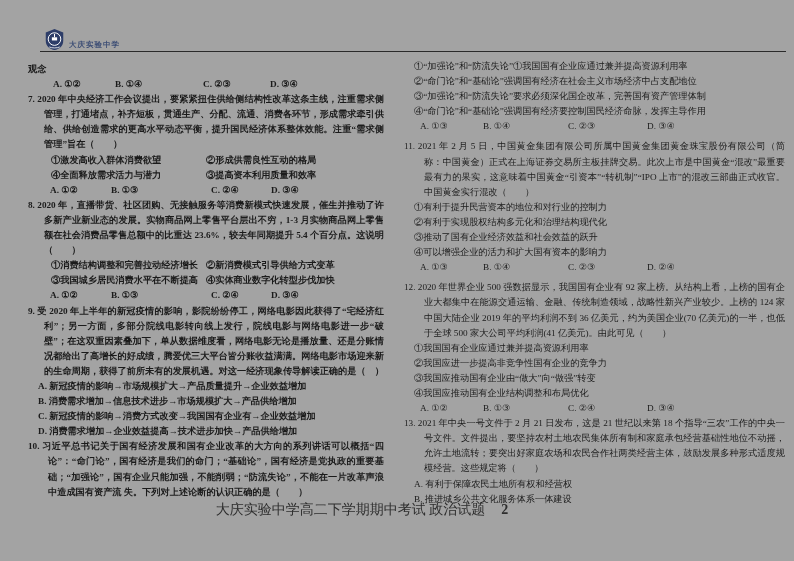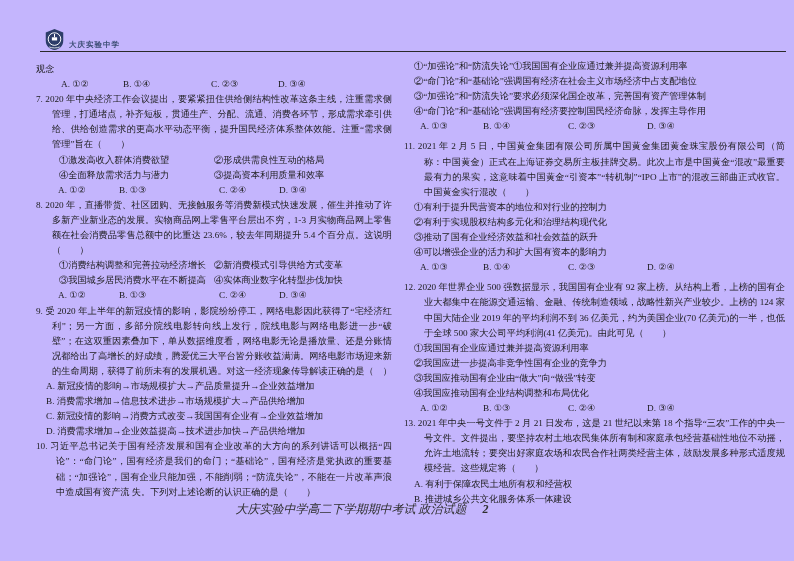--- a/index.html
+++ b/index.html
@@ -1,53 +1,53 @@
 <!DOCTYPE html>
 <html><head>
 <meta charset="utf-8">
 <style>
   * { box-sizing: border-box; margin: 0; padding: 0; }
   html, body { background: #ffffff; }
   .page {
     position: relative;
     width: 794px; height: 561px;
-    background: #c4b5fd;
+    background: #a3a3a3;
     font-family: "Liberation Serif", "DejaVu Serif", serif;
     color: #1b1b1b;
     overflow: hidden;
   }
   
   .hdr { position: absolute; left: 44px; top: 27px; height: 24px; display: flex; align-items: flex-end; }
   .logo { width: 21px; height: 23px; display: block; }
   .school-name {
     font-size: 7.5px; color: #3d4e75; letter-spacing: 1px;
     margin-left: 4px; margin-bottom: 1px; font-weight: 600;
   }
   .hdr-rule { position: absolute; left: 40px; top: 51px; width: 746px; border-top: 1.4px solid #2a2a2a; }
 
   
   .col { position: absolute; font-size: 9.2px; line-height: 15.1px; font-weight: 500; }
-  .colL { left: 36px;  top: 62px; width: 356px; }
+  .colL { left: 28px;  top: 62px; width: 356px; font-weight: bold; }
   .colR { left: 404px; top: 59px; width: 381px; }
 
   .stem   { text-align: justify; padding-left: 16px; text-indent: -16px; }
   .stem2  { text-align: justify; padding-left: 20px; text-indent: -20px; }
   .mt     { margin-top: 5px; }
   .plain  { text-align: left; }
   .itemline { padding-left: 10px; }
   .pair   { display: grid; grid-template-columns: 155px 1fr; padding-left: 23px; }
   .opts4  { display: grid; grid-template-columns: 61px 100px 60px 1fr; padding-left: 22px; }
   .opts4.wide { grid-template-columns: 62px 88px 67px 1fr; padding-left: 25px; }
   .opts4.r { grid-template-columns: 63px 85px 79px 1fr; padding-left: 16px; }
   .optline { padding-left: 10px; }
 
   
   .footer {
     position: absolute; top: 501px; left: 362px; transform: translateX(-50%);
-    font-size: 12px; color: #2e2e2e; white-space: nowrap; font-weight: 500; font-style: italic;
+    font-size: 14px; color: #2e2e2e; white-space: nowrap; font-weight: 500;
   }
   .footer .pgnum { font-weight: 700; margin-left: 16px; }
 </style>
 </head>
 <body>
 
 <div class="page">
 
   <div class="hdr">
     <svg class="logo" viewBox="0 0 24 26" xmlns="http://www.w3.org/2000/svg">

